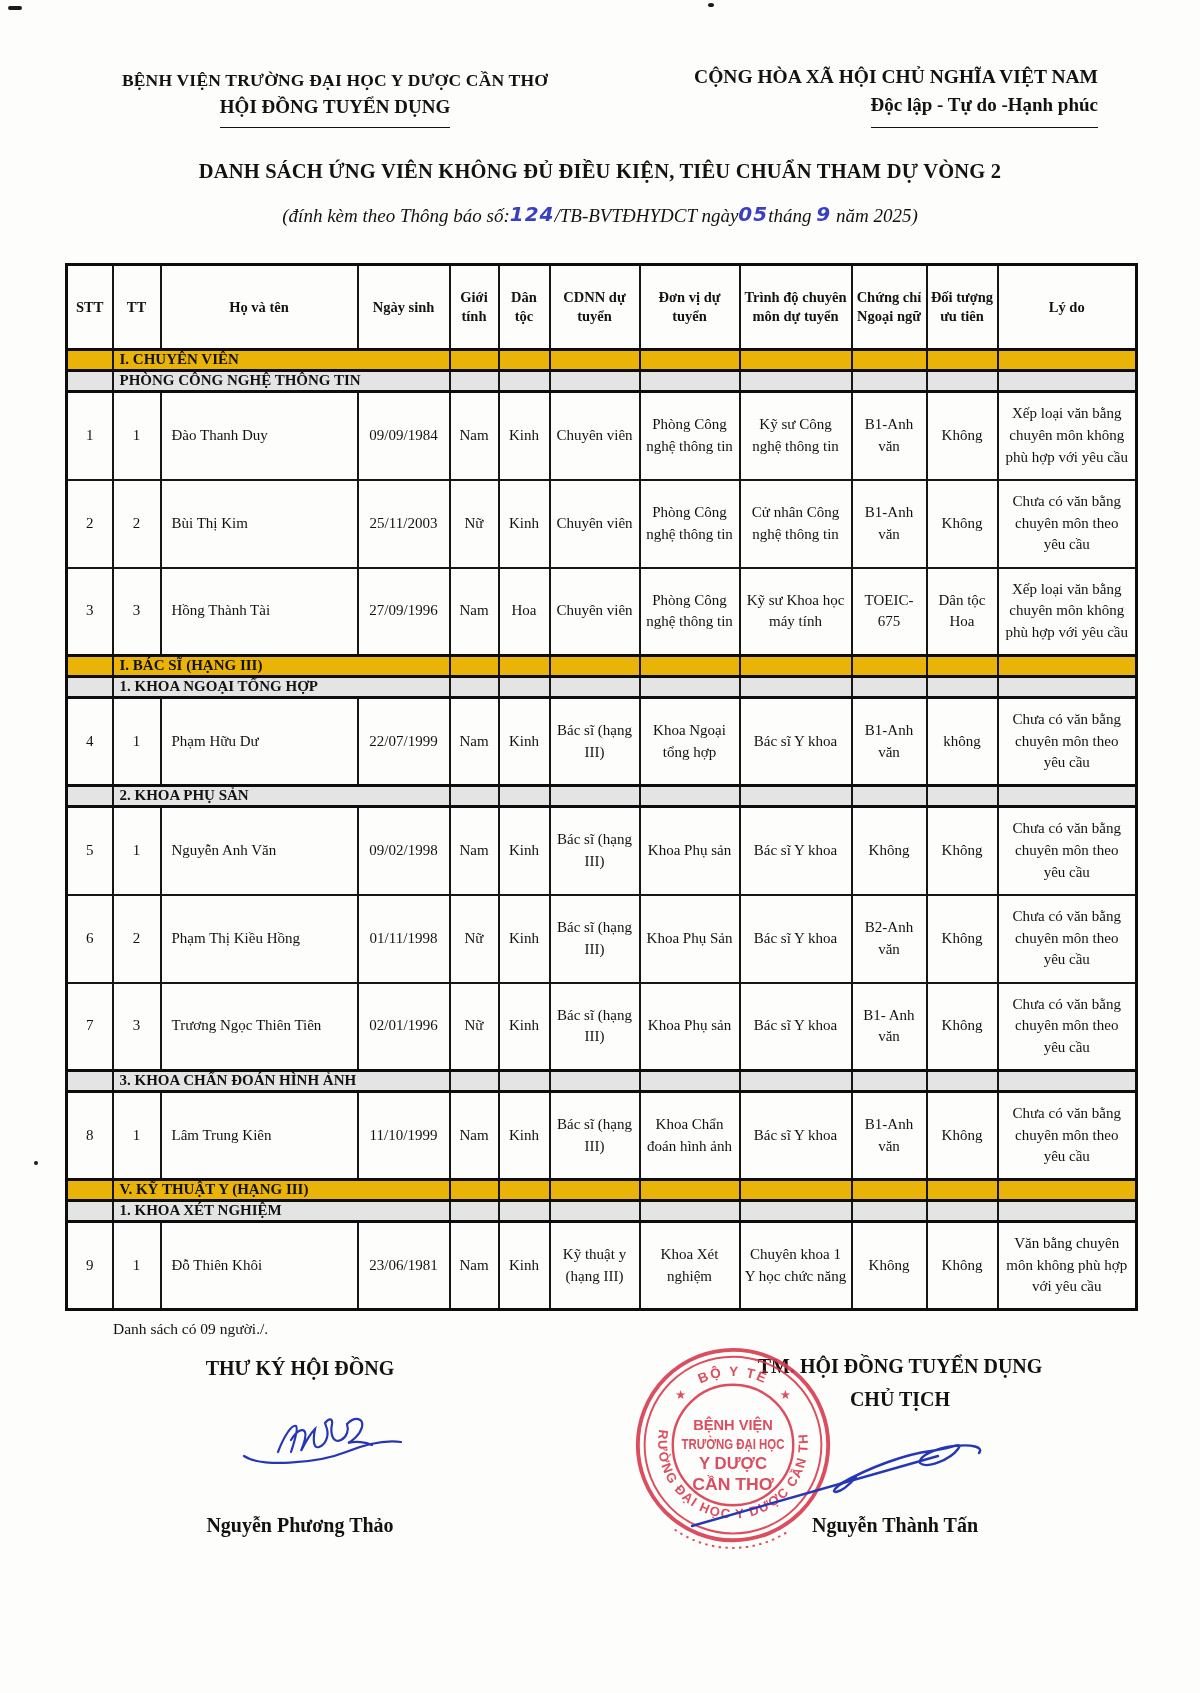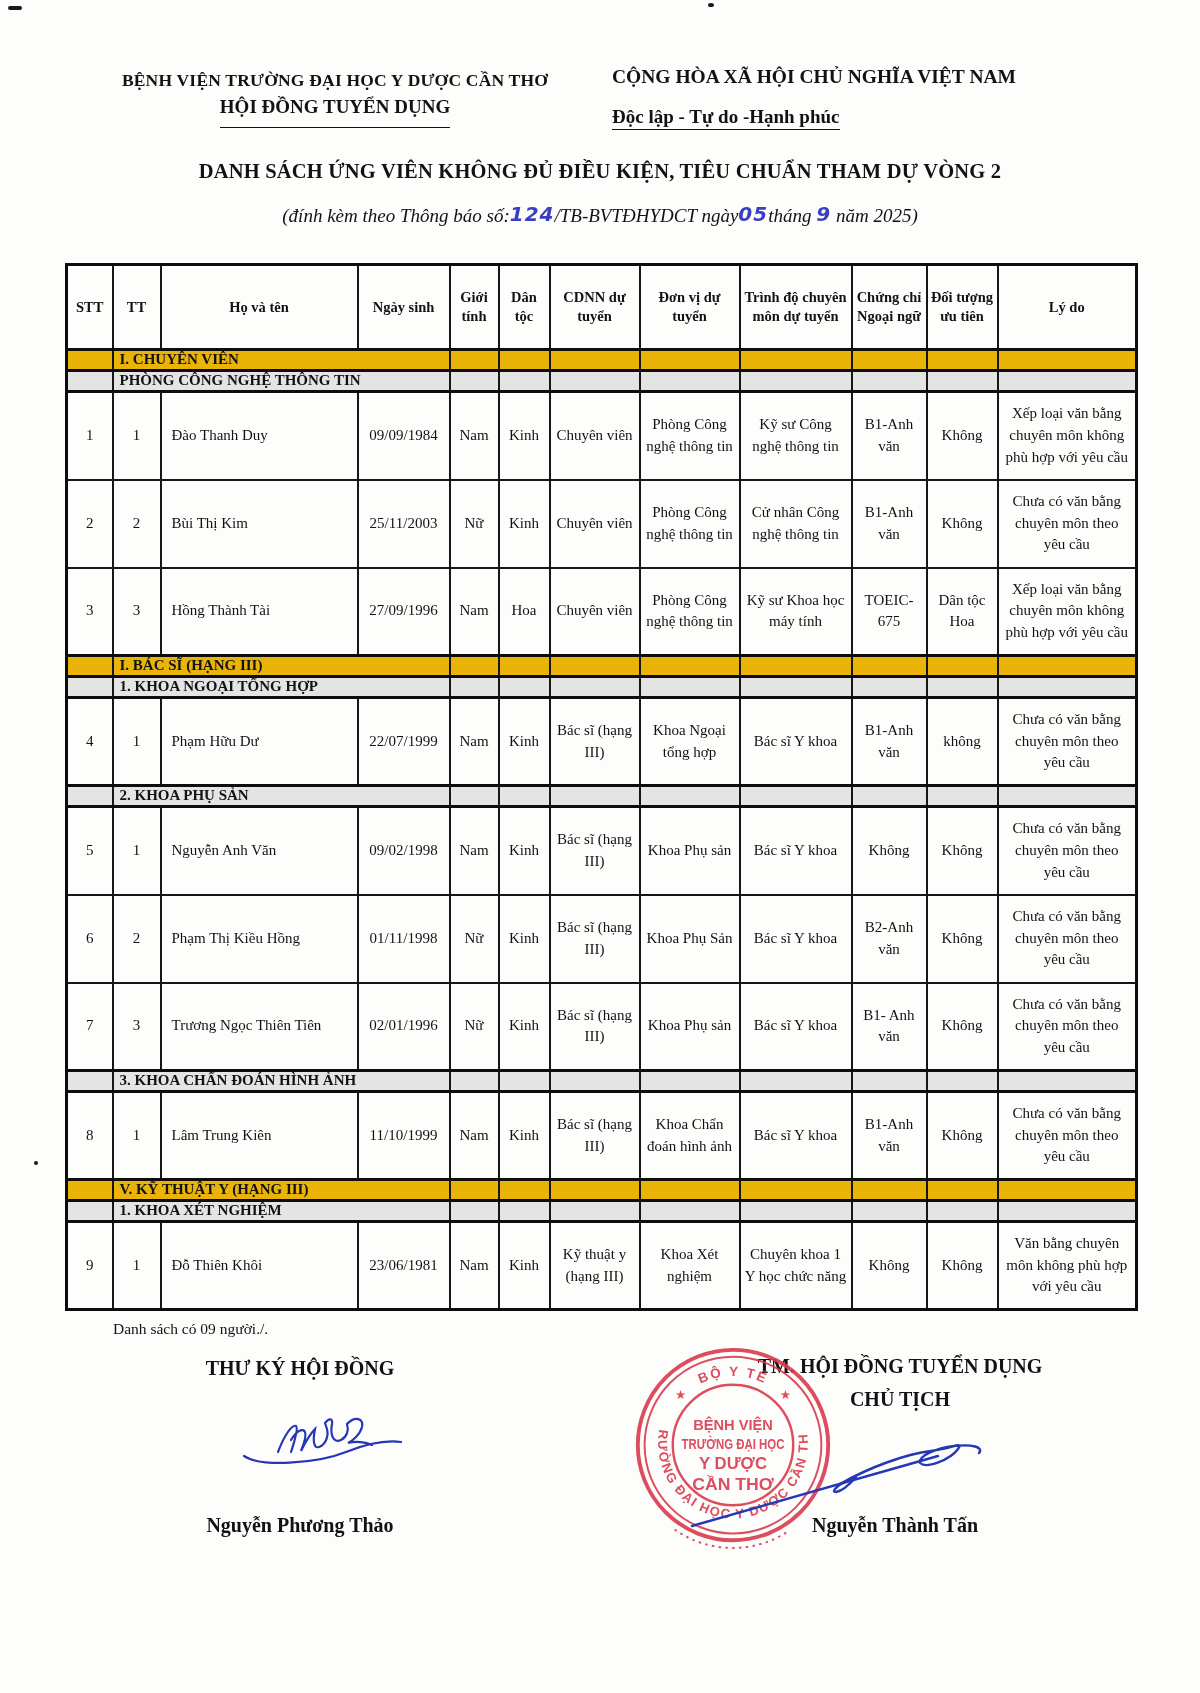--- a/index.html
+++ b/index.html
@@ -4,23 +4,23 @@
 <style>
   html,body{margin:0;padding:0;}
   body{background:#9a9a9a;font-family:"Liberation Serif",serif;}
   .page{position:relative;width:1200px;height:1693px;background:#fdfdfc;margin:0 auto;overflow:hidden;color:#121212;}
   .artifact{position:absolute;background:#1a1a1a;border-radius:50%;}
 
   
   .org-block{position:absolute;top:70px;left:98px;width:474px;text-align:center;}
   .org-line1{font-size:17.5px;font-weight:bold;letter-spacing:.2px;}
   .org-line2{display:inline-block;font-size:19px;font-weight:bold;margin-top:5px;padding-bottom:9px;border-bottom:1.6px solid #111;}
-  .nat-block{position:absolute;top:66px;left:612px;width:486px;text-align:left;}
+  .nat-block{position:absolute;top:66px;left:612px;width:486px;text-align:right;}
   .nat-line1{font-size:19.5px;font-weight:bold;}
-  .nat-line2{display:inline-block;font-size:19px;font-weight:bold;margin-top:18px;padding-bottom:1px;border-bottom:1.6px solid #111;}
+  .nat-line2{display:inline-block;font-size:19px;font-weight:bold;margin-top:6px;padding-bottom:11px;border-bottom:1.6px solid #111;}
 
   .doc-title{position:absolute;top:160px;left:0;width:100%;text-align:center;font-size:20.5px;font-weight:bold;letter-spacing:.2px;}
   .doc-subtitle{position:absolute;top:203px;left:0;width:100%;text-align:center;font-size:19px;font-style:italic;white-space:pre-wrap;}
   .handwrite{font-family:"DejaVu Sans",sans-serif;color:#3a3fc2;font-weight:bold;font-size:20px;font-style:italic;letter-spacing:1px;position:relative;top:-1px;}
 
   
   table.main{position:absolute;top:263px;left:65px;width:1070px;border-collapse:collapse;table-layout:fixed;border:3px solid #0d0d0d;}
   table.main th,table.main td{border:2px solid #161616;padding:2px 4px;vertical-align:middle;text-align:center;overflow:hidden;}
   table.main th{font-size:14.5px;font-weight:bold;line-height:1.3;height:78px;padding:2px 1px;}
   table.main td{font-size:15px;line-height:1.45;}

